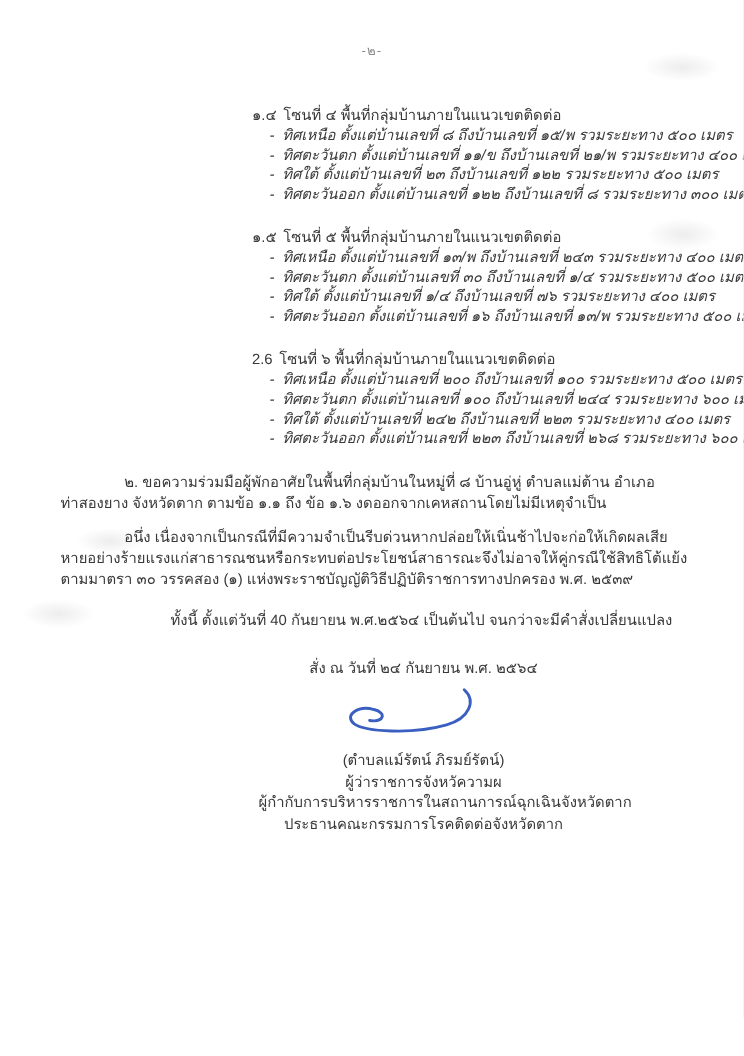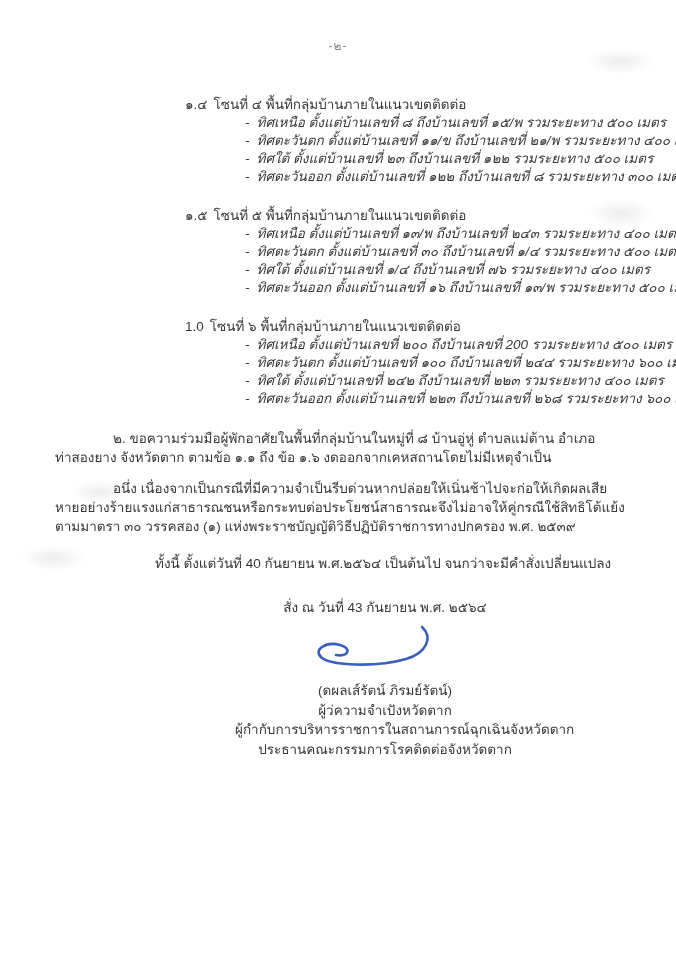--- a/index.html
+++ b/index.html
@@ -44,21 +44,21 @@
     position: absolute;
     top: 96px;
     left: 55px;
     width: 572px;
     font-size: 13.5px;
     line-height: 18px;
   }
 
   .zone { margin-bottom: 21px; }
   .zone-heading { margin-left: 130px; white-space: nowrap; }
-  .zone-heading .zone-id { margin-right: 6px; }
+  .zone-heading .zone-id { margin-right: 6px; margin-left: 44px; }
   .zone-bullet {
     margin-left: 190px;
     white-space: nowrap;
     font-style: italic;
   }
   .zone-bullet .dash { margin-right: 7px; }
 
   .paragraphs { margin-top: 16px; }
   .body-paragraph {
     margin: 0 0 12px 0;
@@ -113,44 +113,44 @@
           <div class="zone-bullet"><span class="dash">-</span><span class="bullet-text">ทิศตะวันออก  ตั้งแต่บ้านเลขที่ ๑๒๒ ถึงบ้านเลขที่ ๘ รวมระยะทาง  ๓๐๐  เมตร</span></div>
         </div>
         <div class="zone">
           <div class="zone-heading"><span class="zone-id">๑.๕</span><span class="zone-title">โซนที่ ๕  พื้นที่กลุ่มบ้านภายในแนวเขตติดต่อ</span></div>
           <div class="zone-bullet"><span class="dash">-</span><span class="bullet-text">ทิศเหนือ ตั้งแต่บ้านเลขที่ ๑๓/พ ถึงบ้านเลขที่ ๒๔๓  รวมระยะทาง  ๔๐๐  เมตร</span></div>
           <div class="zone-bullet"><span class="dash">-</span><span class="bullet-text">ทิศตะวันตก ตั้งแต่บ้านเลขที่ ๓๐ ถึงบ้านเลขที่ ๑/๔  รวมระยะทาง  ๕๐๐  เมตร</span></div>
           <div class="zone-bullet"><span class="dash">-</span><span class="bullet-text">ทิศใต้ ตั้งแต่บ้านเลขที่ ๑/๔ ถึงบ้านเลขที่ ๗๖  รวมระยะทาง  ๔๐๐  เมตร</span></div>
           <div class="zone-bullet"><span class="dash">-</span><span class="bullet-text">ทิศตะวันออก  ตั้งแต่บ้านเลขที่ ๑๖ ถึงบ้านเลขที่ ๑๓/พ รวมระยะทาง  ๕๐๐  เมตร</span></div>
         </div>
         <div class="zone">
-          <div class="zone-heading"><span class="zone-id">1.0</span><span class="zone-title">โซนที่ ๖  พื้นที่กลุ่มบ้านภายในแนวเขตติดต่อ</span></div>
-          <div class="zone-bullet"><span class="dash">-</span><span class="bullet-text">ทิศเหนือ ตั้งแต่บ้านเลขที่ ๒๐๐ ถึงบ้านเลขที่ 200  รวมระยะทาง  ๕๐๐  เมตร</span></div>
+          <div class="zone-heading"><span class="zone-id">2.6</span><span class="zone-title">โซนที่ ๖  พื้นที่กลุ่มบ้านภายในแนวเขตติดต่อ</span></div>
+          <div class="zone-bullet"><span class="dash">-</span><span class="bullet-text">ทิศเหนือ ตั้งแต่บ้านเลขที่ ๒๐๐ ถึงบ้านเลขที่ ๑๐๐  รวมระยะทาง  ๕๐๐  เมตร</span></div>
           <div class="zone-bullet"><span class="dash">-</span><span class="bullet-text">ทิศตะวันตก ตั้งแต่บ้านเลขที่ ๑๐๐ ถึงบ้านเลขที่ ๒๔๔  รวมระยะทาง  ๖๐๐  เมตร</span></div>
           <div class="zone-bullet"><span class="dash">-</span><span class="bullet-text">ทิศใต้ ตั้งแต่บ้านเลขที่ ๒๔๒ ถึงบ้านเลขที่ ๒๒๓  รวมระยะทาง  ๔๐๐  เมตร</span></div>
           <div class="zone-bullet"><span class="dash">-</span><span class="bullet-text">ทิศตะวันออก  ตั้งแต่บ้านเลขที่ ๒๒๓ ถึงบ้านเลขที่ ๒๖๘ รวมระยะทาง  ๖๐๐  เมตร</span></div>
         </div>
       </div>
 
     <div id="paragraphs" class="paragraphs">
         <p class="body-paragraph">๒.  ขอความร่วมมือผู้พักอาศัยในพื้นที่กลุ่มบ้านในหมู่ที่ ๘  บ้านอู่หู่ ตำบลแม่ต้าน อำเภอท่าสองยาง จังหวัดตาก  ตามข้อ ๑.๑ ถึง ข้อ ๑.๖  งดออกจากเคหสถานโดยไม่มีเหตุจำเป็น</p>
         <p class="body-paragraph">อนึ่ง  เนื่องจากเป็นกรณีที่มีความจำเป็นรีบด่วนหากปล่อยให้เนิ่นช้าไปจะก่อให้เกิดผลเสียหายอย่างร้ายแรงแก่สาธารณชนหรือกระทบต่อประโยชน์สาธารณะจึงไม่อาจให้คู่กรณีใช้สิทธิโต้แย้งตามมาตรา ๓๐ วรรคสอง (๑) แห่งพระราชบัญญัติวิธีปฏิบัติราชการทางปกครอง พ.ศ. ๒๕๓๙</p>
       </div>
 
     <div class="effective-line">ทั้งนี้ ตั้งแต่วันที่  40  กันยายน พ.ศ.๒๕๖๔ เป็นต้นไป จนกว่าจะมีคำสั่งเปลี่ยนแปลง</div>
 
     <div class="closing-center">
-      <div class="issued-line">สั่ง  ณ วันที่  43  กันยายน  พ.ศ. ๒๕๖๔</div>
+      <div class="issued-line">สั่ง  ณ วันที่  ๒๔  กันยายน  พ.ศ. ๒๕๖๔</div>
 
       <svg class="signature-ink" viewBox="0 0 150 60" xmlns="http://www.w3.org/2000/svg" aria-hidden="true">
         <path d="M112 6 C 123 16 117 32 96 38 C 64 47 22 44 12 37 C 2 29 16 20 30 24 C 42 27 39 36 26 34" fill="none" stroke="#3a5fc0" stroke-width="2.6" stroke-linecap="round" stroke-linejoin="round"></path>
       </svg>
 
-      <div class="sig-name">(ดผลเส์รัตน์  ภิรมย์รัตน์)</div>
+      <div class="sig-name">(ตำบลแม์รัตน์  ภิรมย์รัตน์)</div>
       <div id="sig-titles">
-          <div class="sig-title">ผู้ว่ความจำเปังหวัดตาก</div>
+          <div class="sig-title">ผู้ว่าราชการจังหวัความผ</div>
           <div class="sig-title">ผู้กำกับการบริหารราชการในสถานการณ์ฉุกเฉินจังหวัดตาก</div>
           <div class="sig-title">ประธานคณะกรรมการโรคติดต่อจังหวัดตาก</div>
         </div>
     </div>
 
   </div>
 </div>
 
 </body></html>

